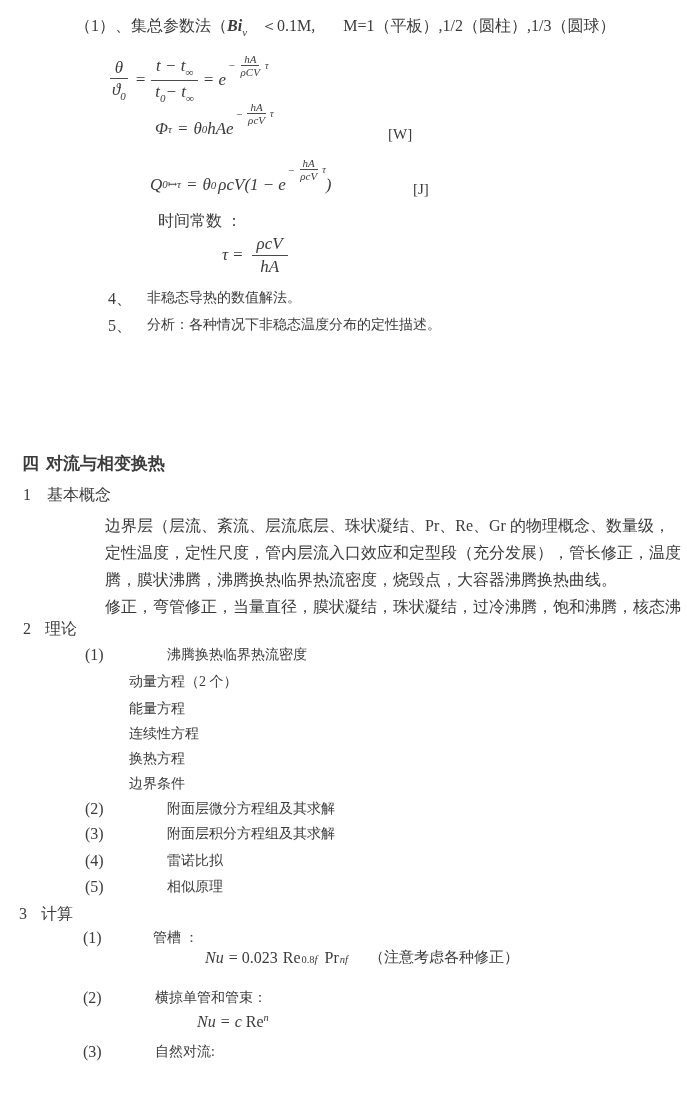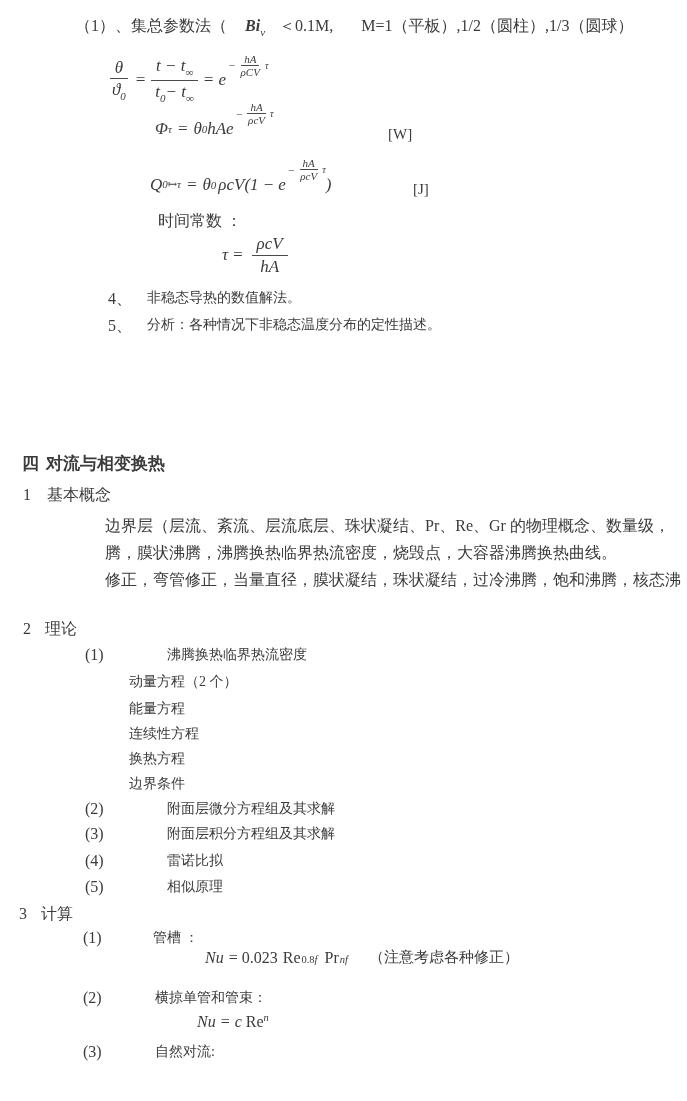--- a/index.html
+++ b/index.html
@@ -27,21 +27,21 @@
   .upright{font-style:normal;}
   .note{font-style:normal;font-size:15px;}
   .para-line{height:27px;line-height:27px;font-size:16px;white-space:nowrap;}
 </style>
 </head>
 <body>
 
 <div class="page">
 
   <div class="line" style="left:75px;top:16px;">
-    <span>（1）、集总参数法（</span><span style="font-style:italic;font-weight:bold;margin-left:18px;">Bi</span><span class="v-sub">v</span><span style="margin-left:14px;">＜0.1M,</span><span style="margin-left:28px;">M=1（平板）,1/2（圆柱）,1/3（圆球）</span>
+    <span>（1）、集总参数法（</span><span style="font-style:italic;font-weight:bold;margin-left:0;">Bi</span><span class="v-sub">v</span><span style="margin-left:14px;">＜0.1M,</span><span style="margin-left:28px;">M=1（平板）,1/2（圆柱）,1/3（圆球）</span>
   </div>
 
   <div class="formula" style="left:103px;top:56px;">
     <span class="frac">
       <span class="fnum">θ</span>
       <span class="fden"><span>ϑ</span><span class="v-sub">0</span></span>
     </span>
     <span>=</span>
     <span class="frac">
       <span class="fnum"><span>t − t</span><span class="v-sub">∞</span></span>
@@ -120,20 +120,21 @@
   <div class="line bold" style="left:22px;top:452px;">
     <span>四</span><span style="margin-left:7px;">对流与相变换热</span>
   </div>
 
   <div class="line" style="left:23px;top:485px;">
     <span>1</span><span style="margin-left:16px;">基本概念</span>
   </div>
 
   <div style="position:absolute;left:105px;top:512px;">
     <div class="para-line">边界层（层流、紊流、层流底层、珠状凝结、Pr、Re、Gr 的物理概念、数量级，</div>
+    <div class="para-line">定性温度，定性尺度，管内层流入口效应和定型段（充分发展），管长修正，温度</div>
     <div class="para-line">腾，膜状沸腾，沸腾换热临界热流密度，烧毁点，大容器沸腾换热曲线。</div>
     <div class="para-line">修正，弯管修正，当量直径，膜状凝结，珠状凝结，过冷沸腾，饱和沸腾，核态沸</div>
   </div>
 
   <div class="line" style="left:23px;top:619px;">
     <span>2</span><span style="margin-left:14px;">理论</span>
   </div>
 
   <div>
     <span class="marker" style="left:85px;top:646px;">(1)</span>

